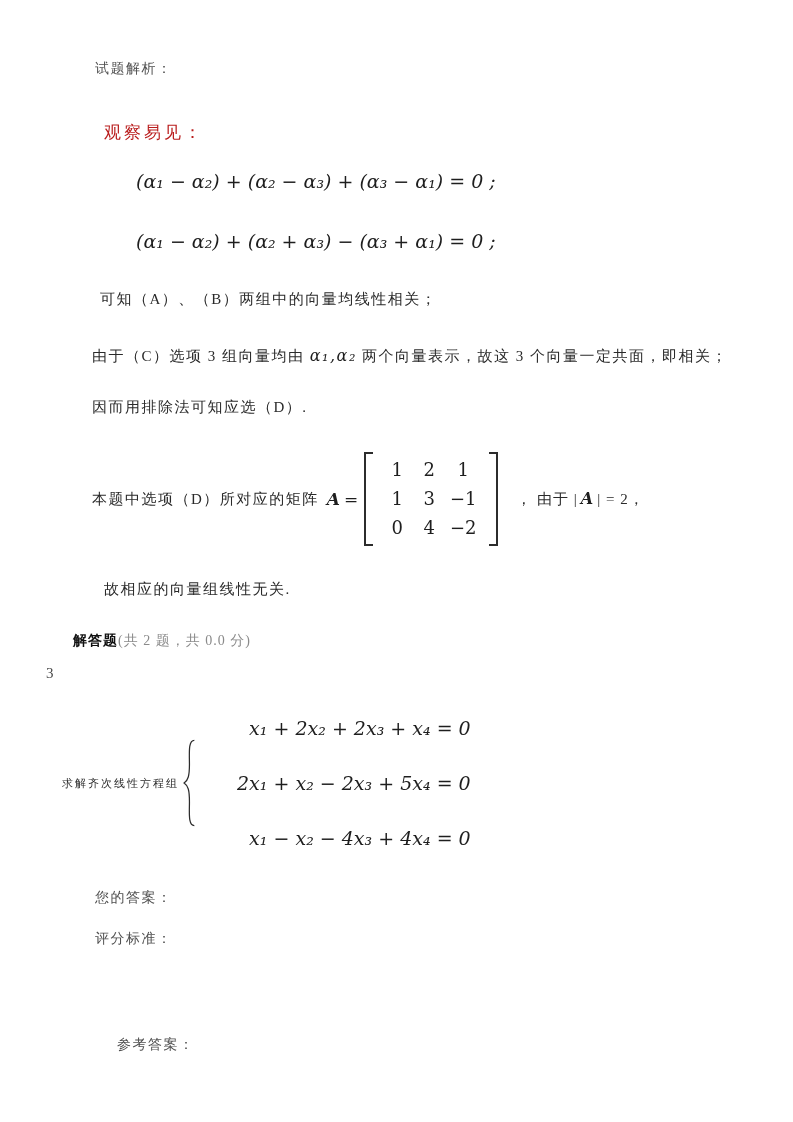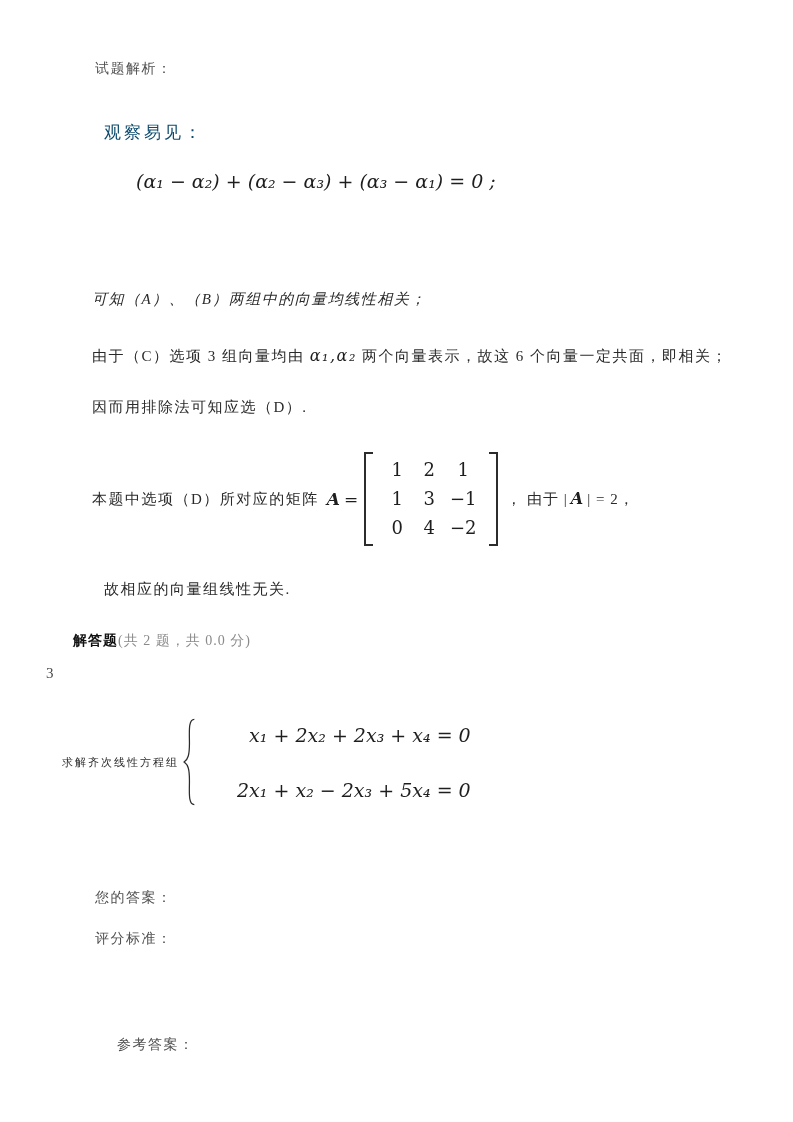--- a/index.html
+++ b/index.html
@@ -23,21 +23,21 @@
   }
   .label-gray {
     font-size:14px;
     color:#4f4f4f;
     letter-spacing:1.5px;
     white-space:nowrap;
   }
   .observe {
     font-size:17px;
     letter-spacing:3px;
-    color:#0c4a6e;
+    color:#b91c1c;
     white-space:nowrap;
   }
   .math {
     font-family:"DejaVu Serif","Liberation Serif",serif;
     font-style:italic;
     font-size:19px;
     color:#1e1e1e;
     white-space:nowrap;
     margin-left:32px;
   }
@@ -75,46 +75,47 @@
     grid-template-columns:32px 32px 36px;
     align-content:center;
     row-gap:5px;
     padding:0 8px;
   }
   .mgrid span {
     text-align:center;
     font-family:"DejaVu Serif","Liberation Serif",serif;
     font-size:18px; color:#1e1e1e; line-height:24px;
   }
-  .msuffix { font-size:15px; color:#2a2a2a; letter-spacing:1px; margin-left:8px; }
+  .msuffix { font-size:15px; color:#2a2a2a; letter-spacing:1px; margin-left:18px; }
   .msuffix .mvar { font-size:16px; margin:0 3px; }
 
   
   .system { display:flex; align-items:center; }
   .sys-label { font-size:11px; letter-spacing:2px; color:#2a2a2a; white-space:nowrap; }
   .sys-brace { height:100px; width:16px; margin:0 2px; }
   .sys-eqs { display:flex; flex-direction:column; align-items:flex-end; padding-left:6px;gap:23px; }
   .sys-eqs .math { line-height:32px; font-size:19px; }
 </style>
 </head>
 <body>
 
 <div id="page">
 
   <div class="abs label-gray" style="left:95px; top:60px;">试题解析：</div>
 
   <div class="abs observe" style="left:104px; top:121px;">观察易见：</div>
 
   <div class="abs math" style="left:104px; top:170px;">(α₁ − α₂) + (α₂ − α₃) + (α₃ − α₁) = 0 ;</div>
 
+  <div class="abs math" style="left:104px; top:230px;">(α₁ − α₂) + (α₂ + α₃) − (α₃ + α₁) = 0 ;</div>
 
-  <div class="abs cjk" style="left:92px; top:290px;font-style:italic;">可知（A）、（B）两组中的向量均线性相关；</div>
+  <div class="abs cjk" style="left:100px; top:290px;">可知（A）、（B）两组中的向量均线性相关；</div>
 
   <div class="abs cjk" style="left:92px; top:346px;">
-    <span>由于（C）选项 3 组向量均由 </span><span class="math-inline">α₁,α₂</span><span> 两个向量表示，故这 6 个向量一定共面，即相关；</span>
+    <span>由于（C）选项 3 组向量均由 </span><span class="math-inline">α₁,α₂</span><span> 两个向量表示，故这 3 个向量一定共面，即相关；</span>
   </div>
 
   <div class="abs cjk" style="left:92px; top:398px;">因而用排除法可知应选（D）.</div>
 
   <div class="abs mrow" style="left:92px; top:452px;">
     <span class="cjk">本题中选项（D）所对应的矩阵</span>
     <span class="mvar">A</span>
     <span class="meq">=</span>
     <span class="matrix">
       <span class="bk l"></span>
@@ -145,20 +146,21 @@
   <div class="abs qnum" style="left:46px; top:665px;">3</div>
 
   <div class="abs system" style="left:62px; top:712px;">
     <span class="sys-label">求解齐次线性方程组</span>
     <svg class="sys-brace" viewBox="0 0 18 100">
       <path d="M15 2 C8 2 9.5 16 9.5 29 C9.5 42 8 47 3.5 50 C8 53 9.5 58 9.5 71 C9.5 84 8 98 15 98" fill="none" stroke="#2c2c2c" stroke-width="1.4"></path>
     </svg>
     <span class="sys-eqs">
       <span class="math">x₁ + 2x₂ + 2x₃ + x₄ = 0</span>
       <span class="math">2x₁ + x₂ − 2x₃ + 5x₄ = 0</span>
+      <span class="math">x₁ − x₂ − 4x₃ + 4x₄ = 0</span>
     </span>
   </div>
 
   <div class="abs label-gray" style="left:95px; top:889px;">您的答案：</div>
 
   <div class="abs label-gray" style="left:95px; top:930px;text-align:right;">评分标准：</div>
 
   <div class="abs label-gray" style="left:97px; top:1036px;margin-left:20px;">参考答案：</div>
 
 </div>

